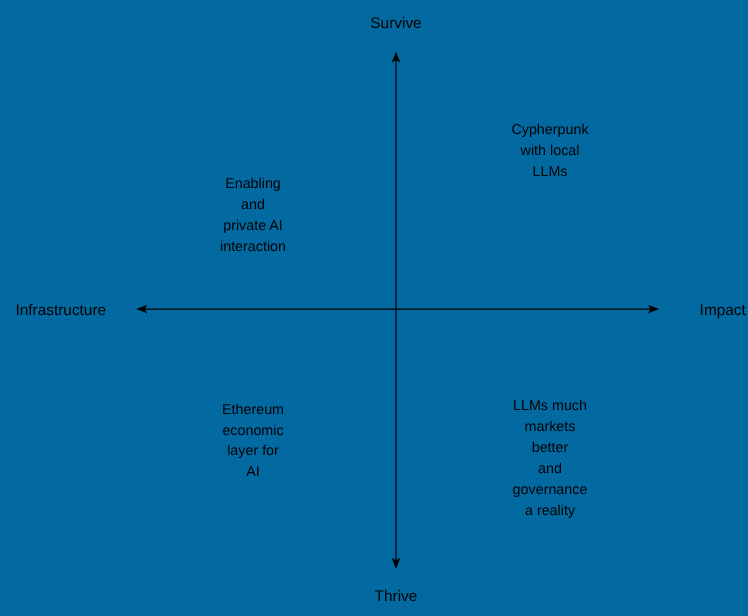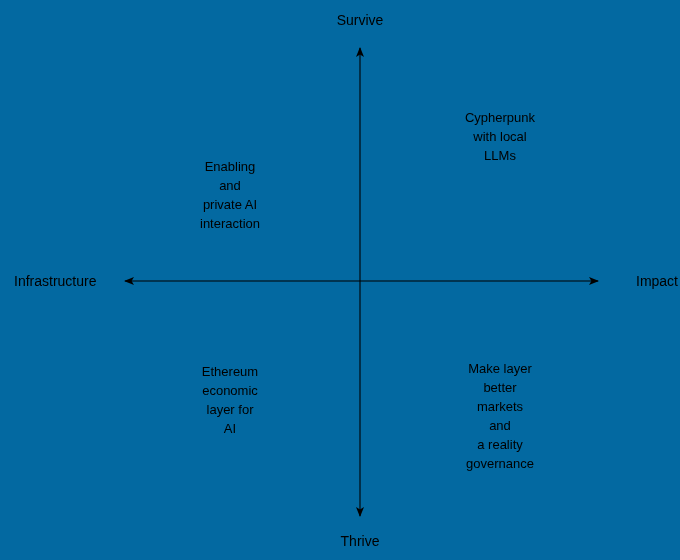--- a/index.html
+++ b/index.html
@@ -129,21 +129,21 @@
     </div>
 
   <div class="quadrant-text" id="quad-bl">
       <span class="tline">Ethereum</span>
       <span class="tline">economic</span>
       <span class="tline">layer for</span>
       <span class="tline">AI</span>
     </div>
 
   <div class="quadrant-text" id="quad-br">
-      <span class="tline">Make layer</span>
+      <span class="tline">LLMs much</span>
+      <span class="tline">markets</span>
       <span class="tline">better</span>
-      <span class="tline">markets</span>
       <span class="tline">and</span>
+      <span class="tline">governance</span>
       <span class="tline">a reality</span>
-      <span class="tline">governance</span>
     </div>
 
 </div>
 
 </body></html>

